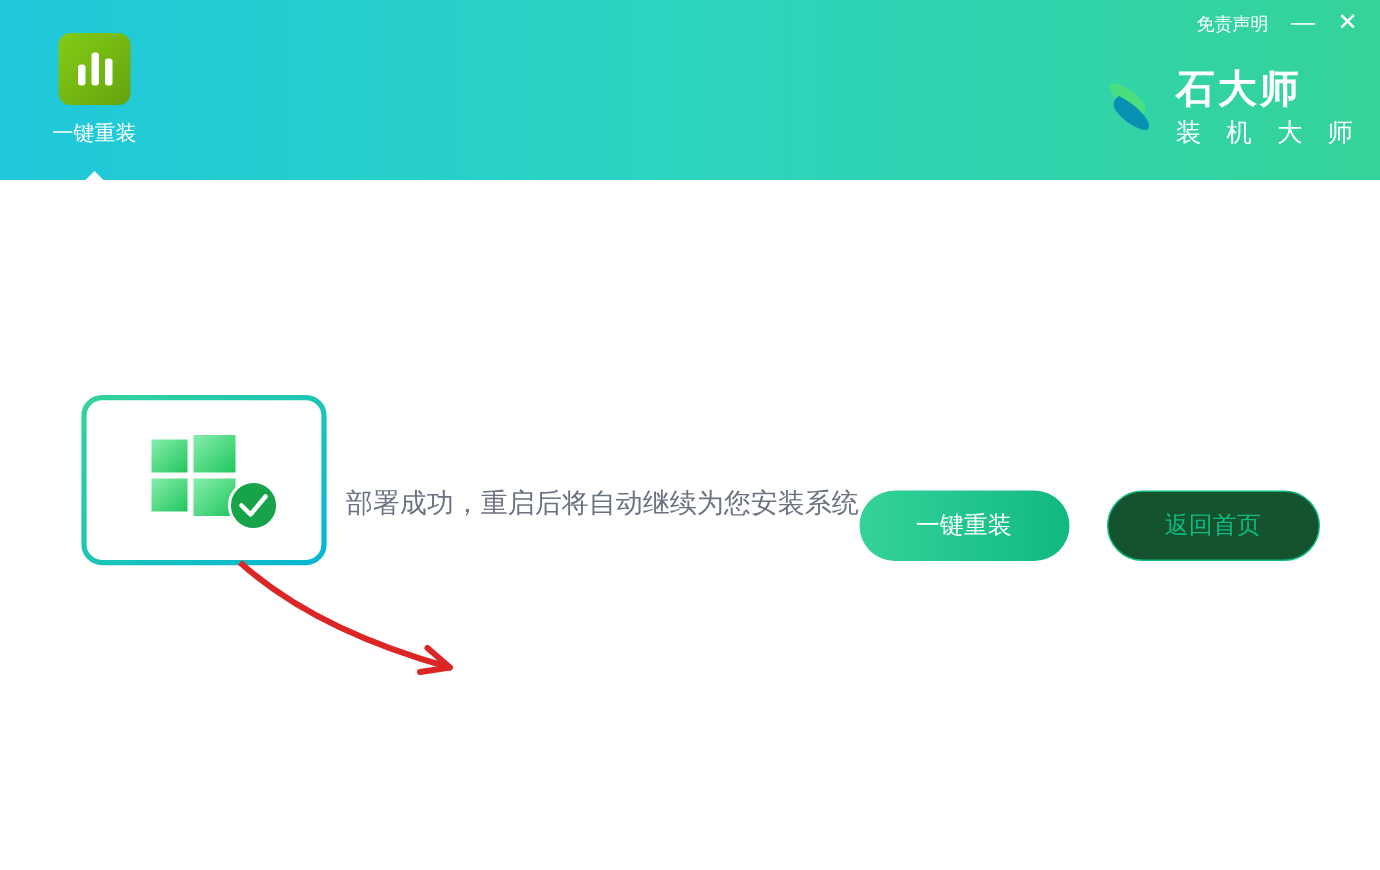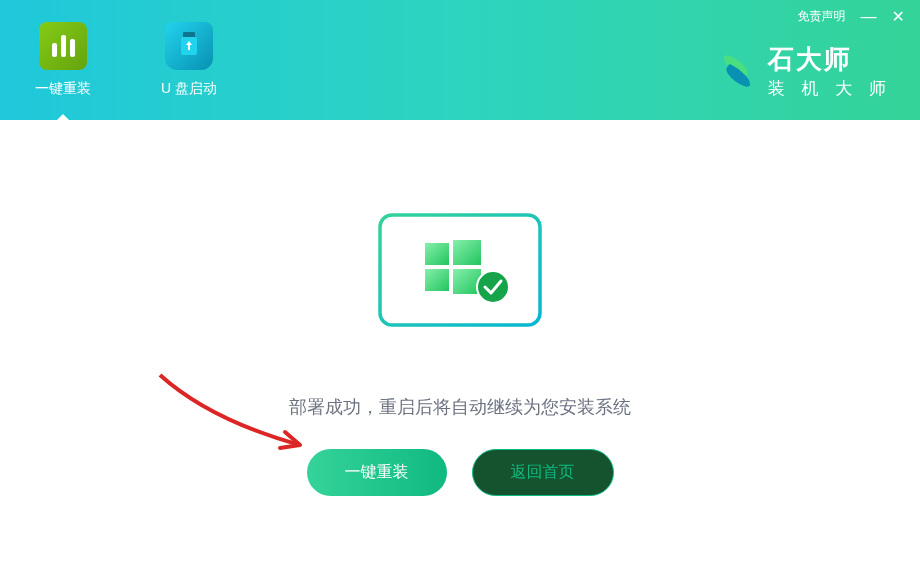--- a/index.html
+++ b/index.html
@@ -70,39 +70,39 @@
       color: white;
       font-size: 14px;
     }
     
     .window-controls {
       position: absolute;
       top: 8px;
       right: 15px;
       display: flex;
       gap: 15px;
-      align-items: center;
+      align-items: flex-start;
     }
     
     .disclaimer-link {
       color: white;
       font-size: 12px;
       cursor: pointer;
     }
     
     .win-btn {
       color: white;
       cursor: pointer;
       font-size: 16px;
       line-height: 1;
     }
     
     .brand {
       position: absolute;
-      right: 28px;
+      right: 12px;
       bottom: 20px;
       display: flex;
       align-items: center;
       gap: 10px;
     }
     
     .brand-logo {
       width: 42px;
       height: 42px;
     }
@@ -119,21 +119,21 @@
     
     .brand-sub {
       font-size: 17px;
       letter-spacing: 6px;
     }
     
     .content {
       height: 460px;
       background: white;
       display: flex;
-      flex-direction: column;
+      flex-direction: row;
       align-items: center;
       justify-content: center;
       position: relative;
     }
     
     .monitor-illustration {
       margin-bottom: 30px;
     }
     
     .status-text {
@@ -195,30 +195,20 @@
   <div class="nav-tabs">
     <div class="nav-tab active">
       <div class="nav-icon nav-icon-reinstall">
         <div class="bars-icon">
             <span></span>
             <span></span>
             <span></span>
           </div>
       </div>
       <span class="nav-label">一键重装</span>
-    </div>
-    <div class="nav-tab">
-      <div class="nav-icon nav-icon-usb">
-        <svg width="20" height="28" viewBox="0 0 20 28">
-          <rect x="4" y="0" width="12" height="6" fill="#0e7490" rx="1"></rect>
-          <rect x="2" y="5" width="16" height="18" fill="#22d3ee" rx="2"></rect>
-          <path d="M10 9 L13 13 L11 13 L11 18 L9 18 L9 13 L7 13 Z" fill="white"></path>
-        </svg>
-      </div>
-      <span class="nav-label">U 盘启动</span>
     </div>
   </div>
 
   <div class="window-controls">
     <span class="disclaimer-link">免责声明</span>
     <span class="win-btn">—</span>
     <span class="win-btn">✕</span>
   </div>
 
   <div class="brand">

